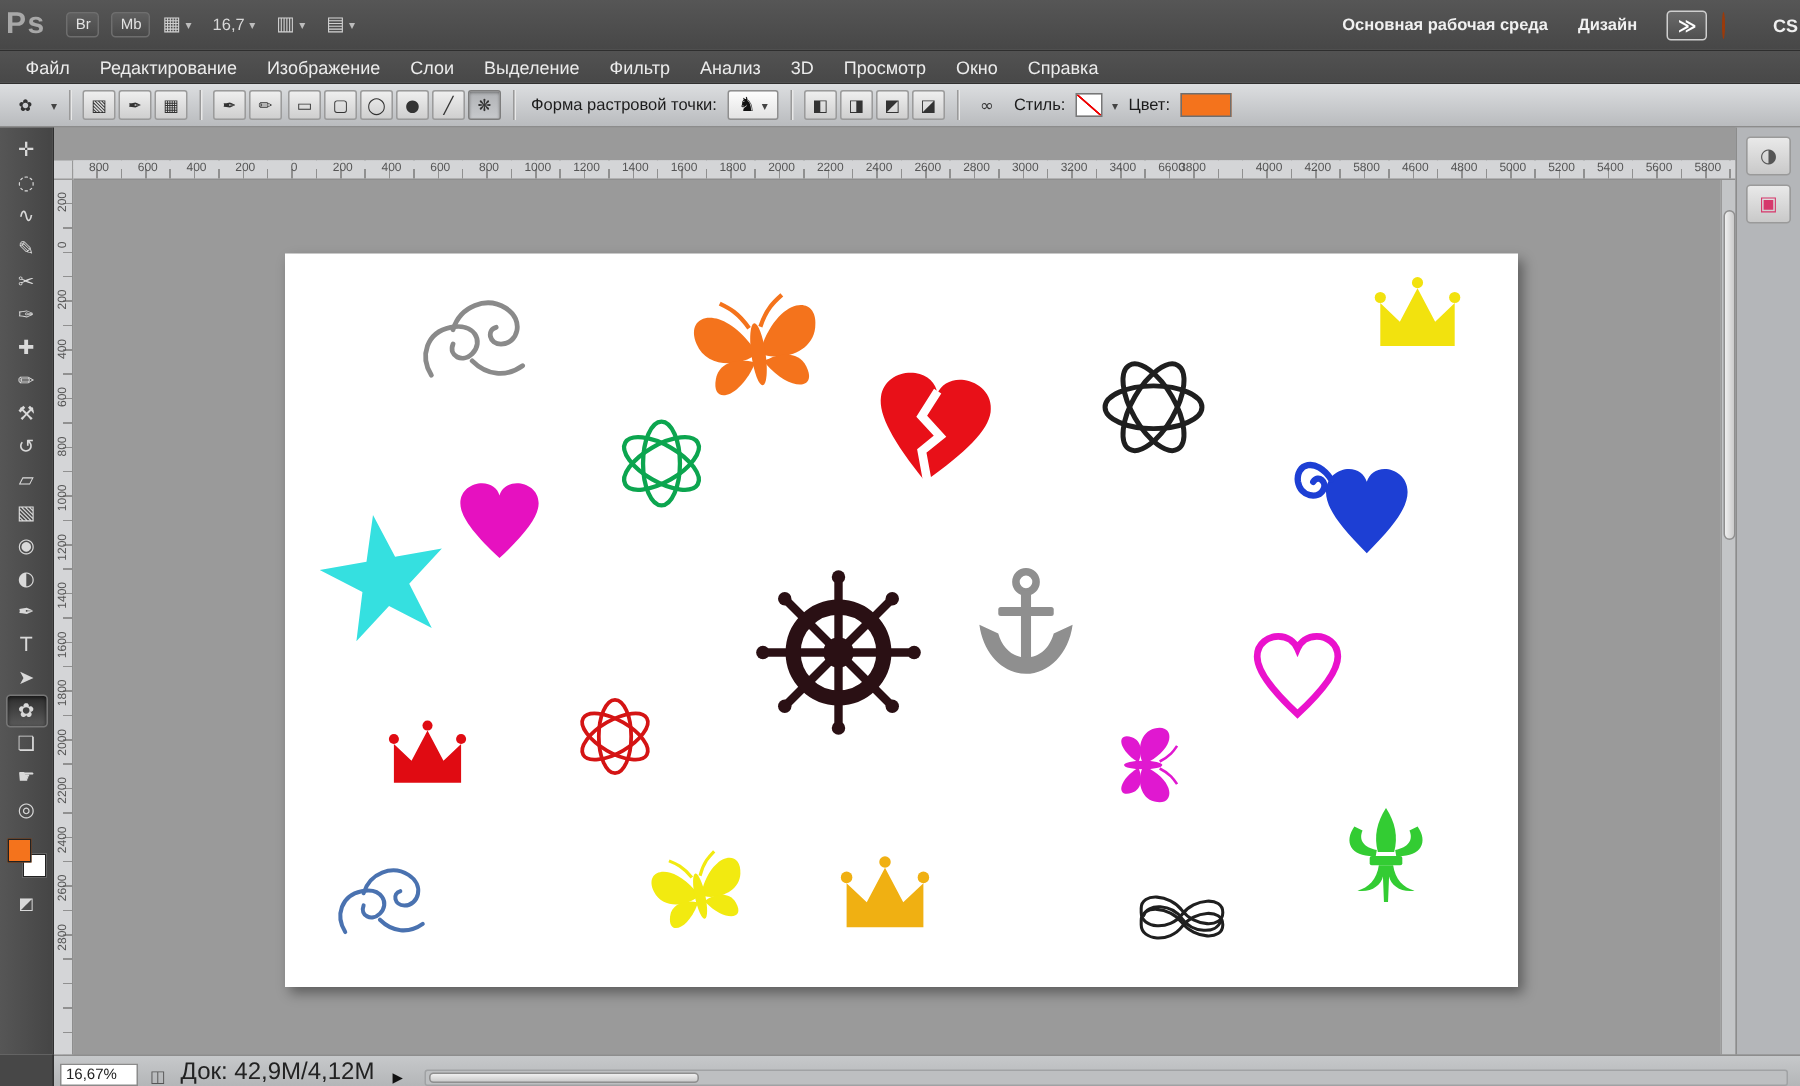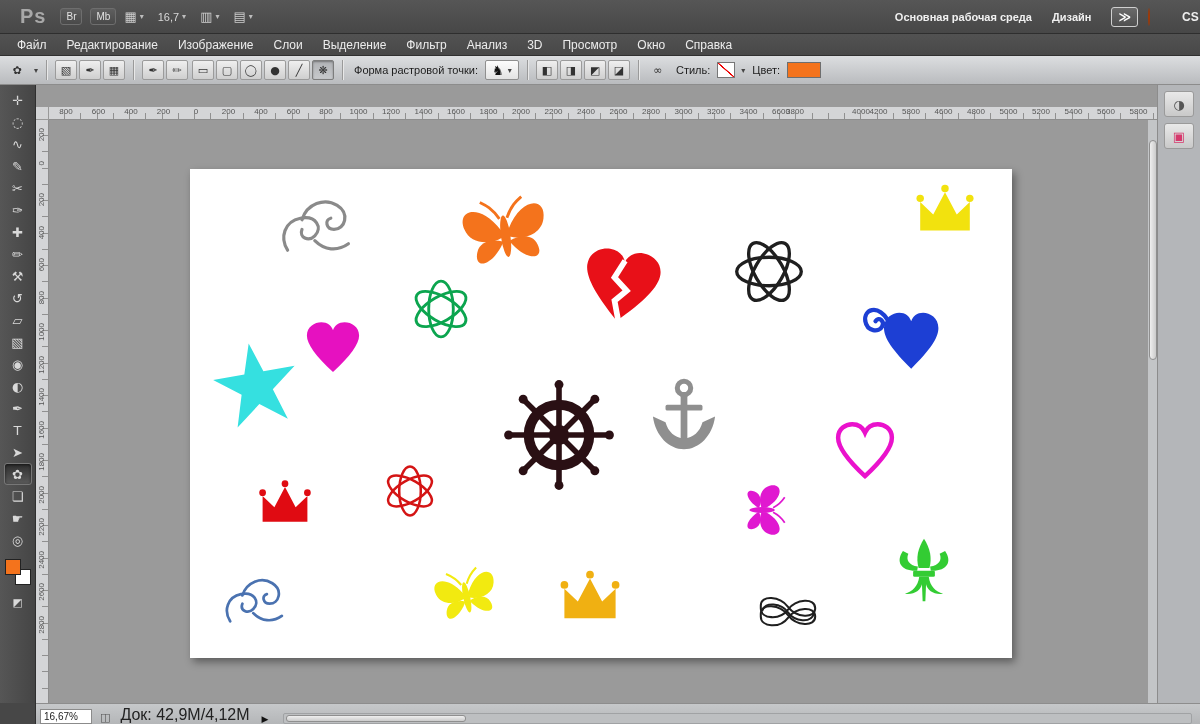--- a/index.html
+++ b/index.html
@@ -4,21 +4,21 @@
 <style>
   * { margin:0; padding:0; box-sizing:border-box; }
   html,body { width:1200px; height:724px; overflow:hidden; }
   body { font-family:"Liberation Sans", sans-serif; font-size:12px; position:relative; background:#9a9a9a; }
   .glyph { font-family:"DejaVu Sans", sans-serif; }
 
   
   #app-bar { position:absolute; left:0; top:0; width:1200px; height:34px;
     background:linear-gradient(#565656,#474747); border-bottom:1px solid #2e2e2e;
     display:flex; align-items:center; color:#d6d6d6; }
-  .ps-logo { font-size:20px; color:#a8a8a8; font-weight:bold; padding:0 14px 0 20px; letter-spacing:1px; }
+  .ps-logo { font-size:20px; color:#a8a8a8; font-weight:bold; padding:0 14px 0 4px; letter-spacing:1px; }
   .chip { border:1px solid #6e6e6e; border-radius:3px; background:linear-gradient(#5f5f5f,#494949);
     font-size:10px; padding:2px 5px; margin-right:8px; color:#e2e2e2; }
   .bar-btn { display:flex; align-items:center; gap:3px; margin-right:14px; color:#d8d8d8; font-size:11px; }
   .bar-btn .caret { font-size:8px; color:#bdbdbd; }
   .bar-btn .ic { font-size:13px; color:#cfcfcf; }
   #app-bar .spacer { flex:1; }
   .ws-btn { padding:4px 10px; font-size:11px; color:#f0f0f0; font-weight:bold; }
   .ws-btn.secondary { font-weight:bold; }
   .overflow-btn { border:1px solid #cfcfcf; border-radius:3px; padding:2px 6px; margin:0 10px;
     background:linear-gradient(#6a6a6a,#505050); color:#fff; font-weight:bold; }
@@ -357,21 +357,21 @@
       <span class="h-num" style="left: 472px;">2000</span>
       <span class="h-num" style="left: 504.5px;">2200</span>
       <span class="h-num" style="left: 537px;">2400</span>
       <span class="h-num" style="left: 569.5px;">2600</span>
       <span class="h-num" style="left: 602px;">2800</span>
       <span class="h-num" style="left: 634.5px;">3000</span>
       <span class="h-num" style="left: 667px;">3200</span>
       <span class="h-num" style="left: 699.5px;">3400</span>
       <span class="h-num" style="left: 732px;">6600</span>
       <span class="h-num" style="left: 746px;">3800</span>
-      <span class="h-num" style="left: 797px; margin-left: 15px;">4000</span>
+      <span class="h-num" style="left: 797px;">4000</span>
       <span class="h-num" style="left: 829.5px;">4200</span>
       <span class="h-num" style="left: 862px;">5800</span>
       <span class="h-num" style="left: 894.5px;">4600</span>
       <span class="h-num" style="left: 927px;">4800</span>
       <span class="h-num" style="left: 959.5px;">5000</span>
       <span class="h-num" style="left: 992px;">5200</span>
       <span class="h-num" style="left: 1024.5px;">5400</span>
       <span class="h-num" style="left: 1057px;">5600</span>
       <span class="h-num" style="left: 1089.5px;">5800</span>
     </div>

